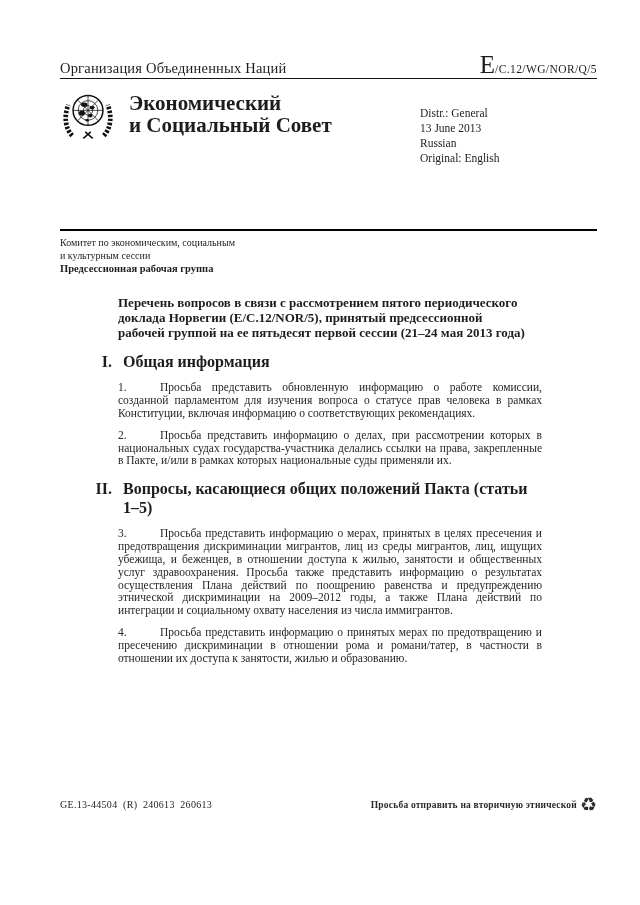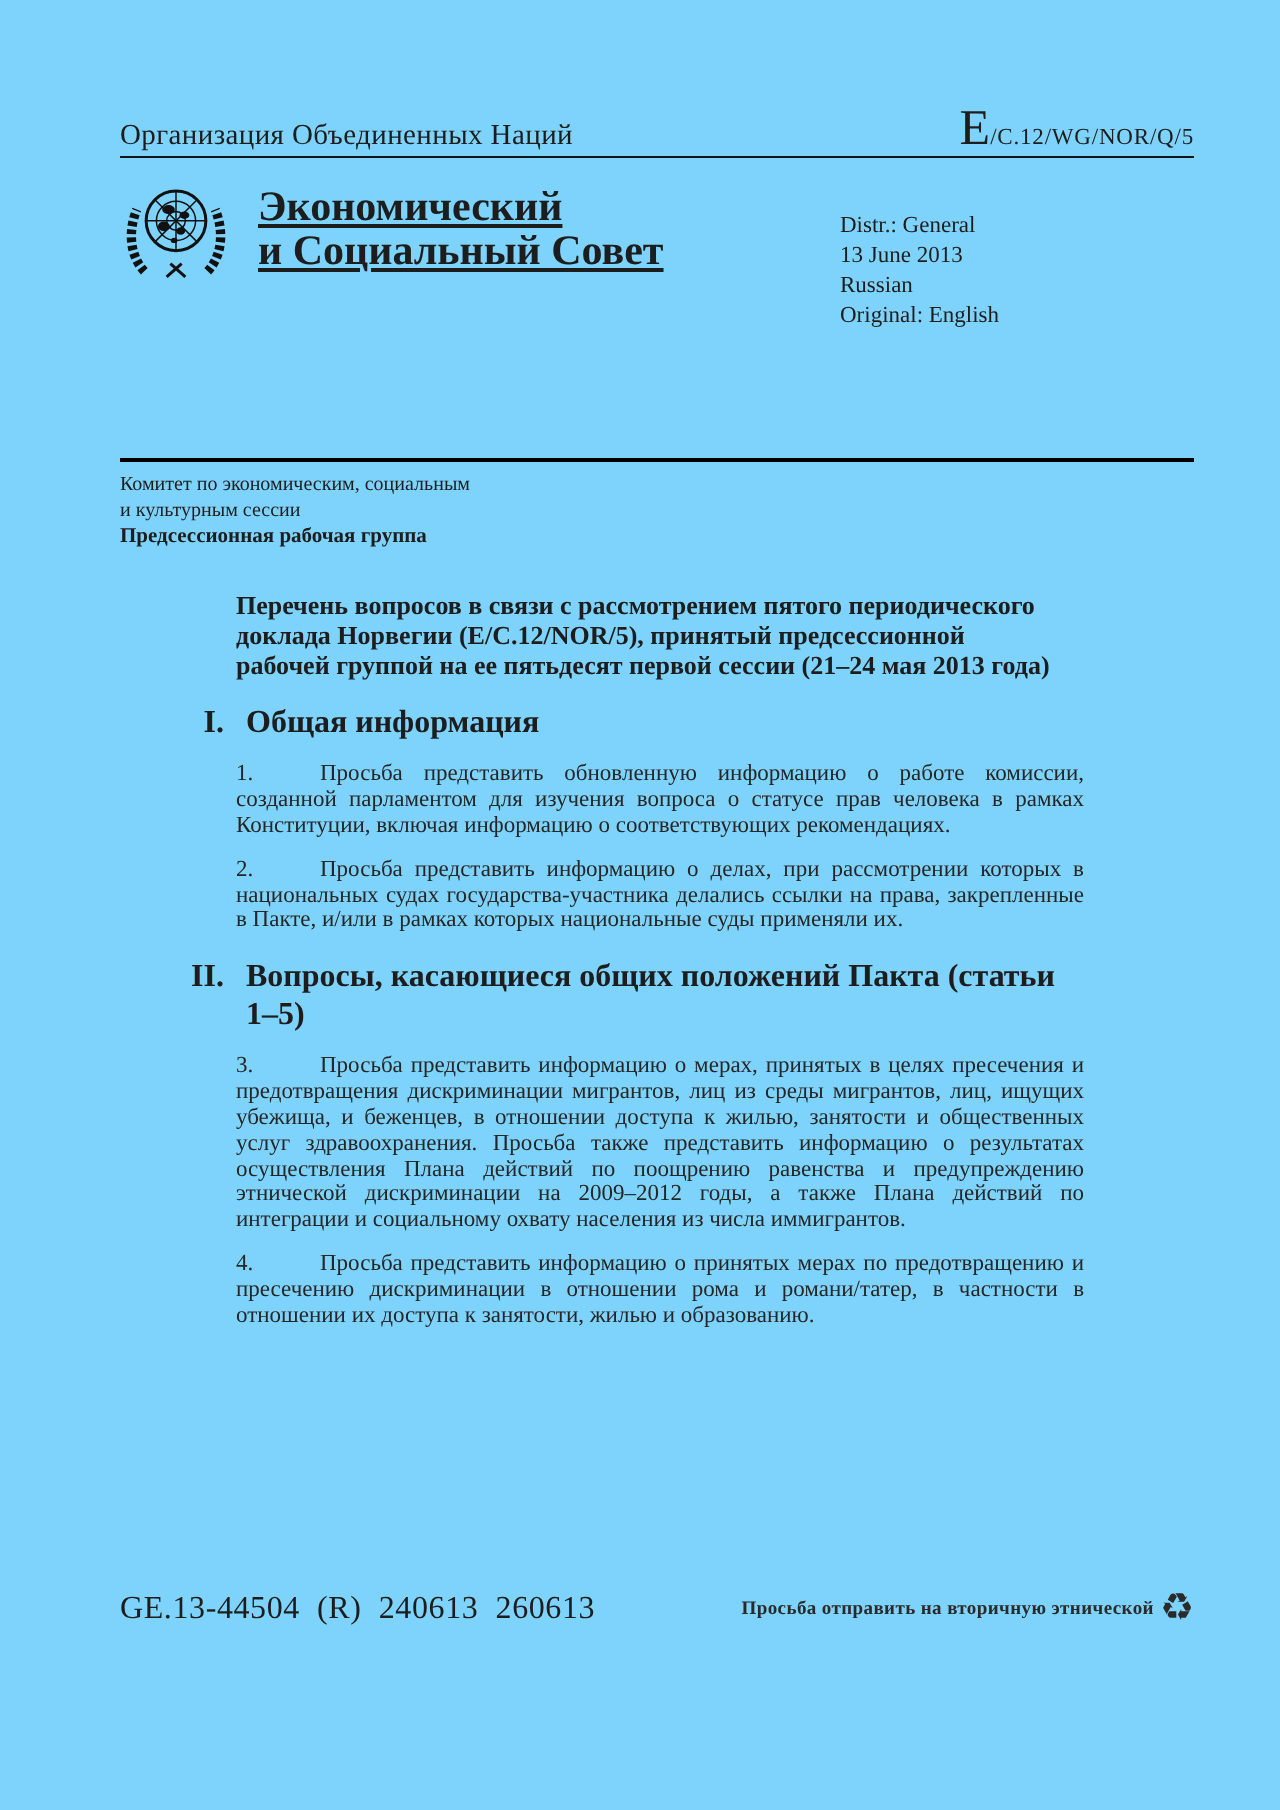--- a/index.html
+++ b/index.html
@@ -1,31 +1,31 @@
 <!DOCTYPE html>
 <html><head>
 <meta charset="utf-8">
 <style>
   html,body{margin:0;padding:0;background:#e9e9e9;}
   .page{
     width:640px;height:905px;box-sizing:border-box;
-    margin:0 auto;background:#7dd3fc;position:relative;
+    margin:0 auto;background:#ffffff;position:relative;
     padding:52px 43px 0 60px;
     font-family:"Liberation Serif","DejaVu Serif",serif;
     color:#1d1d1d;overflow:hidden;
   }
   
   .hrow1{display:flex;justify-content:space-between;align-items:flex-end;
     border-bottom:1.5px solid #141414;padding-bottom:1px;}
   .org-name{font-size:14.5px;letter-spacing:.2px;}
   .doc-symbol{white-space:nowrap;}
   .sym-big{font-size:25px;line-height:1;}
   .sym-rest{font-size:11.5px;letter-spacing:.4px;}
   
-  .hrow2{position:relative;display:flex;margin-top:7px;height:90px;text-decoration:underline;}
+  .hrow2{position:relative;display:flex;margin-top:7px;height:90px;}
   .emblem{width:56px;height:56px;flex:0 0 auto;margin-top:2px;}
   .council-title{margin-left:13px;font-weight:bold;font-size:21px;line-height:1.07;margin-top:6px;}
   .info-block{position:absolute;left:360px;top:20px;font-size:11.5px;line-height:1.3;}
   
   .rule-thick{border:none;border-top:2.5px solid #000;margin:53px 0 0 0;}
   
   .committee{margin-top:6px;font-weight:normal;font-size:10px;line-height:1.25;}
   .committee-sub{font-weight:bold;font-size:10.5px;margin-top:1px;}
   
   .doc-title{margin:21px 16px 0 58px;width:412px;font-weight:bold;font-size:13px;line-height:1.16;}
@@ -34,21 +34,21 @@
   .sec-num{flex:0 0 24px;text-align:right;margin-right:11px;}
   .sec-text{width:420px;}
   .sub-head{margin:12px 0 0 58px;font-weight:bold;font-size:12.5px;}
   
   .para{margin:9px 0 0 58px;width:424px;font-size:11.5px;line-height:1.12;
     text-align:justify;color:#262626;}
   .pnum{display:inline-block;width:42px;}
   
   .footer{position:absolute;left:60px;right:43px;top:795px;
     display:flex;justify-content:space-between;align-items:center;}
-  .job-code{font-size:16px;white-space:pre;letter-spacing:.3px;}
+  .job-code{font-size:10px;white-space:pre;letter-spacing:.3px;}
   .recycle{display:flex;align-items:center;gap:3px;}
   .recycle-text{font-weight:bold;font-size:9.5px;letter-spacing:.2px;color:#2a2a2a;}
   .recycle-glyph{font-family:"DejaVu Sans",sans-serif;font-size:19px;line-height:1;color:#2a2a2a;}
 </style>
 </head>
 <body>
 
 <div class="page">
 
   <div class="hrow1">

